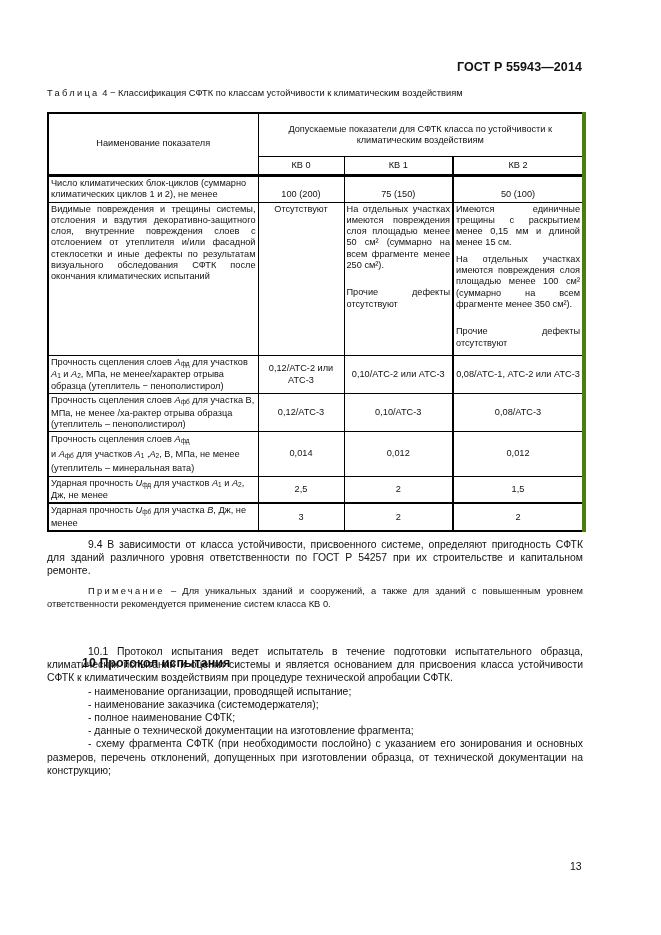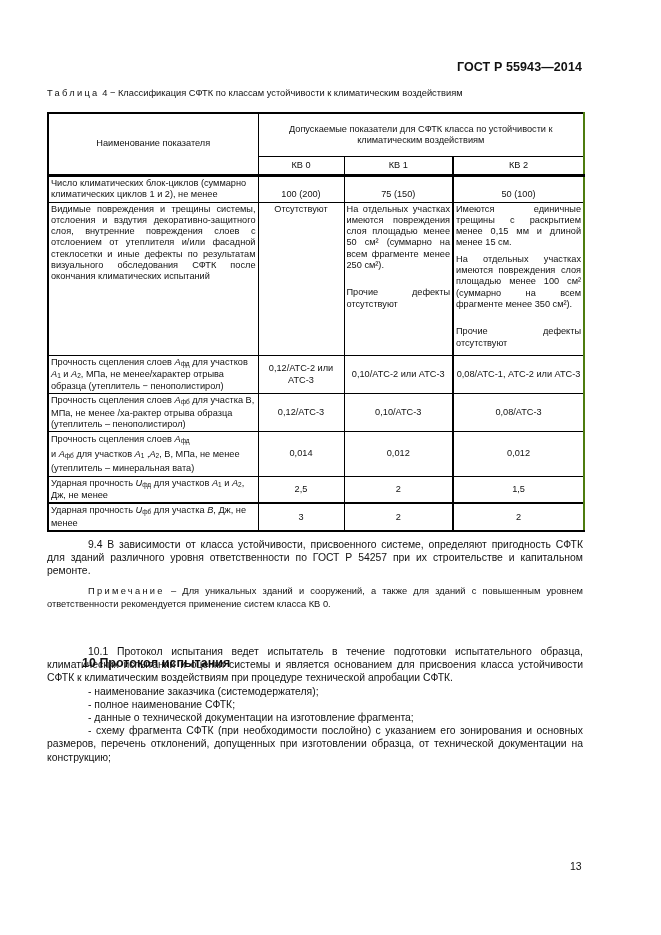--- a/index.html
+++ b/index.html
@@ -19,21 +19,21 @@
   table.main {
     position: absolute; top: 112px; left: 47px; width: 536px;
     border-collapse: collapse; font-size: 9.2px; line-height: 11.3px;
     table-layout: fixed;
   }
   table.main td, table.main th {
     border: 1px solid #000; padding: 1px 2px; vertical-align: top; font-weight: normal;
   }
   table.main .outer-top { border-top: 2px solid #000; }
   table.main .outer-left { border-left: 2px solid #000; }
-  table.main .outer-right { border-right: 2px solid #4d7c0f; }
+  table.main .outer-right { border-right: 4px solid #4d7c0f; }
   table.main .thick-bottom { border-bottom: 3px solid #000; margin-left: 38px; }
   table.main .thick-left { border-left: 2px solid #000; border-radius: 8px; }
   .hdr-main { text-align: center; vertical-align: middle !important; height: 40px; }
   .hdr-sub { text-align: center; height: 15px; vertical-align: middle !important; }
   .center-bottom { text-align: center; vertical-align: bottom !important; }
   .center-mid { text-align: center; vertical-align: middle !important; }
   .center-top { text-align: center; }
   .just { text-align: justify; }
   .just p { margin: 0 0 5px 0; text-align: justify; }
   .just p:last-child { margin-bottom: 0; margin-top: 16px; }
@@ -143,19 +143,20 @@
 </div>
 
 <div class="para note" style="top:585px">
   <p class="ind"><span class="spaced">Примечание</span><span> – Для уникальных зданий и сооружений, а также для зданий с повышенным уровнем ответственности рекомендуется применение систем класса КВ 0.</span></p>
 </div>
 
 <div class="section-title">10 Протокол испытания</div>
 
 <div class="para" style="top:645px">
   <p class="ind">10.1 Протокол испытания ведет испытатель в течение подготовки испытательного образца, климатических испытаний и оценки системы и является основанием для присвоения класса устойчивости СФТК к климатическим воздействиям при процедуре технической апробации СФТК.</p>
+  <p class="ind">- наименование организации, проводящей испытание;</p>
   <p class="ind">- наименование заказчика (системодержателя);</p>
   <p class="ind">- полное наименование СФТК;</p>
   <p class="ind">- данные о технической документации на изготовление фрагмента;</p>
   <p class="ind">- схему фрагмента СФТК (при необходимости послойно) с указанием его зонирования и основных размеров, перечень отклонений, допущенных при изготовлении образца, от технической документации на конструкцию;</p>
 </div>
 
 <div class="page-num">13</div>
 
 </body></html>

